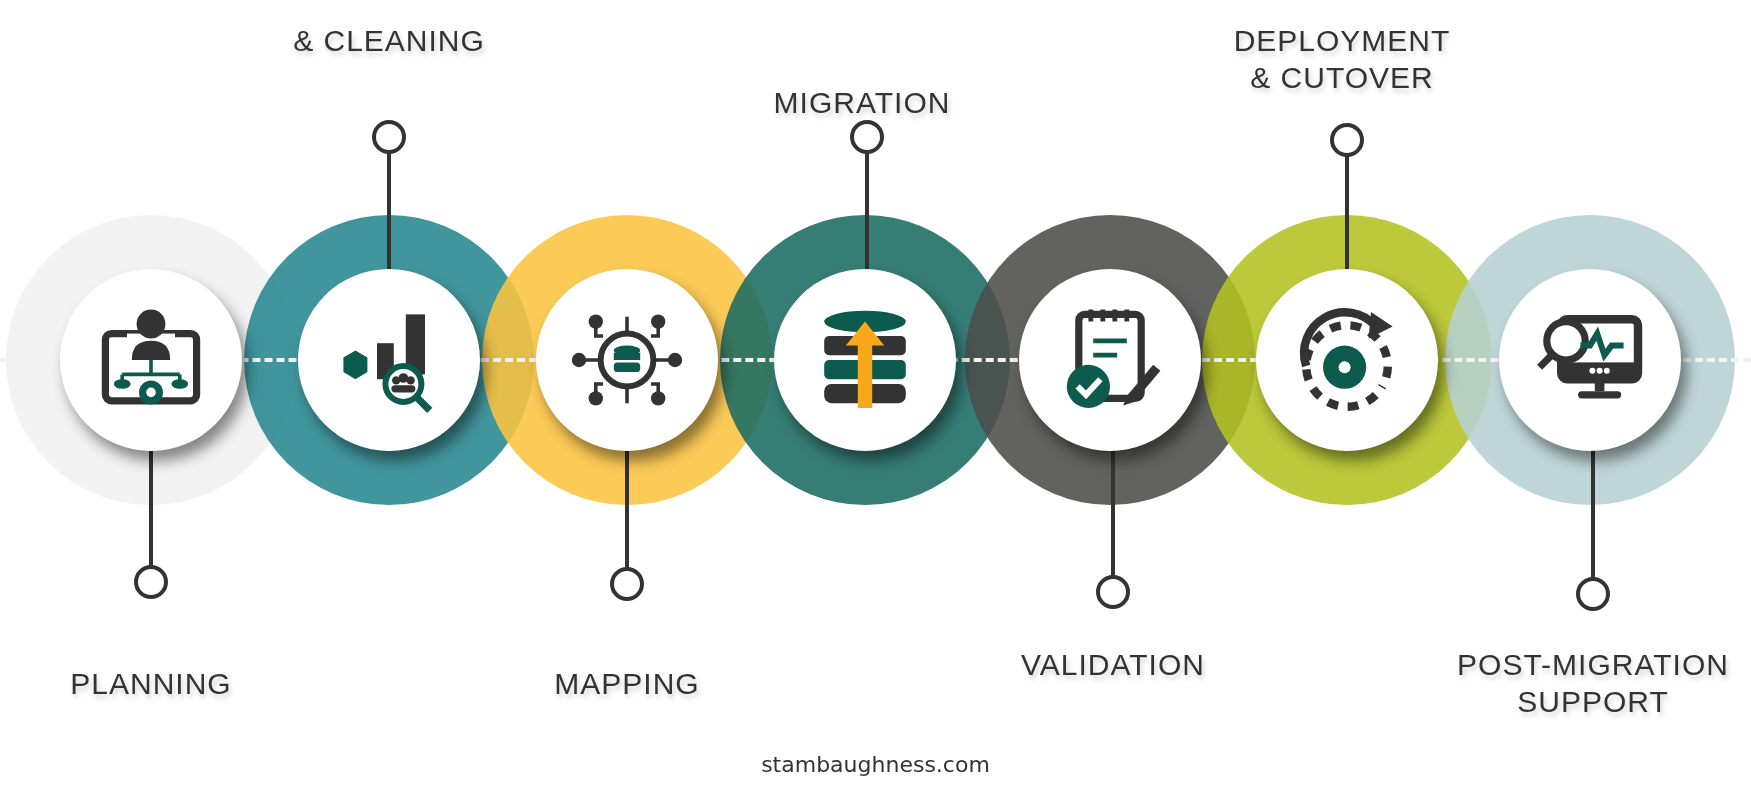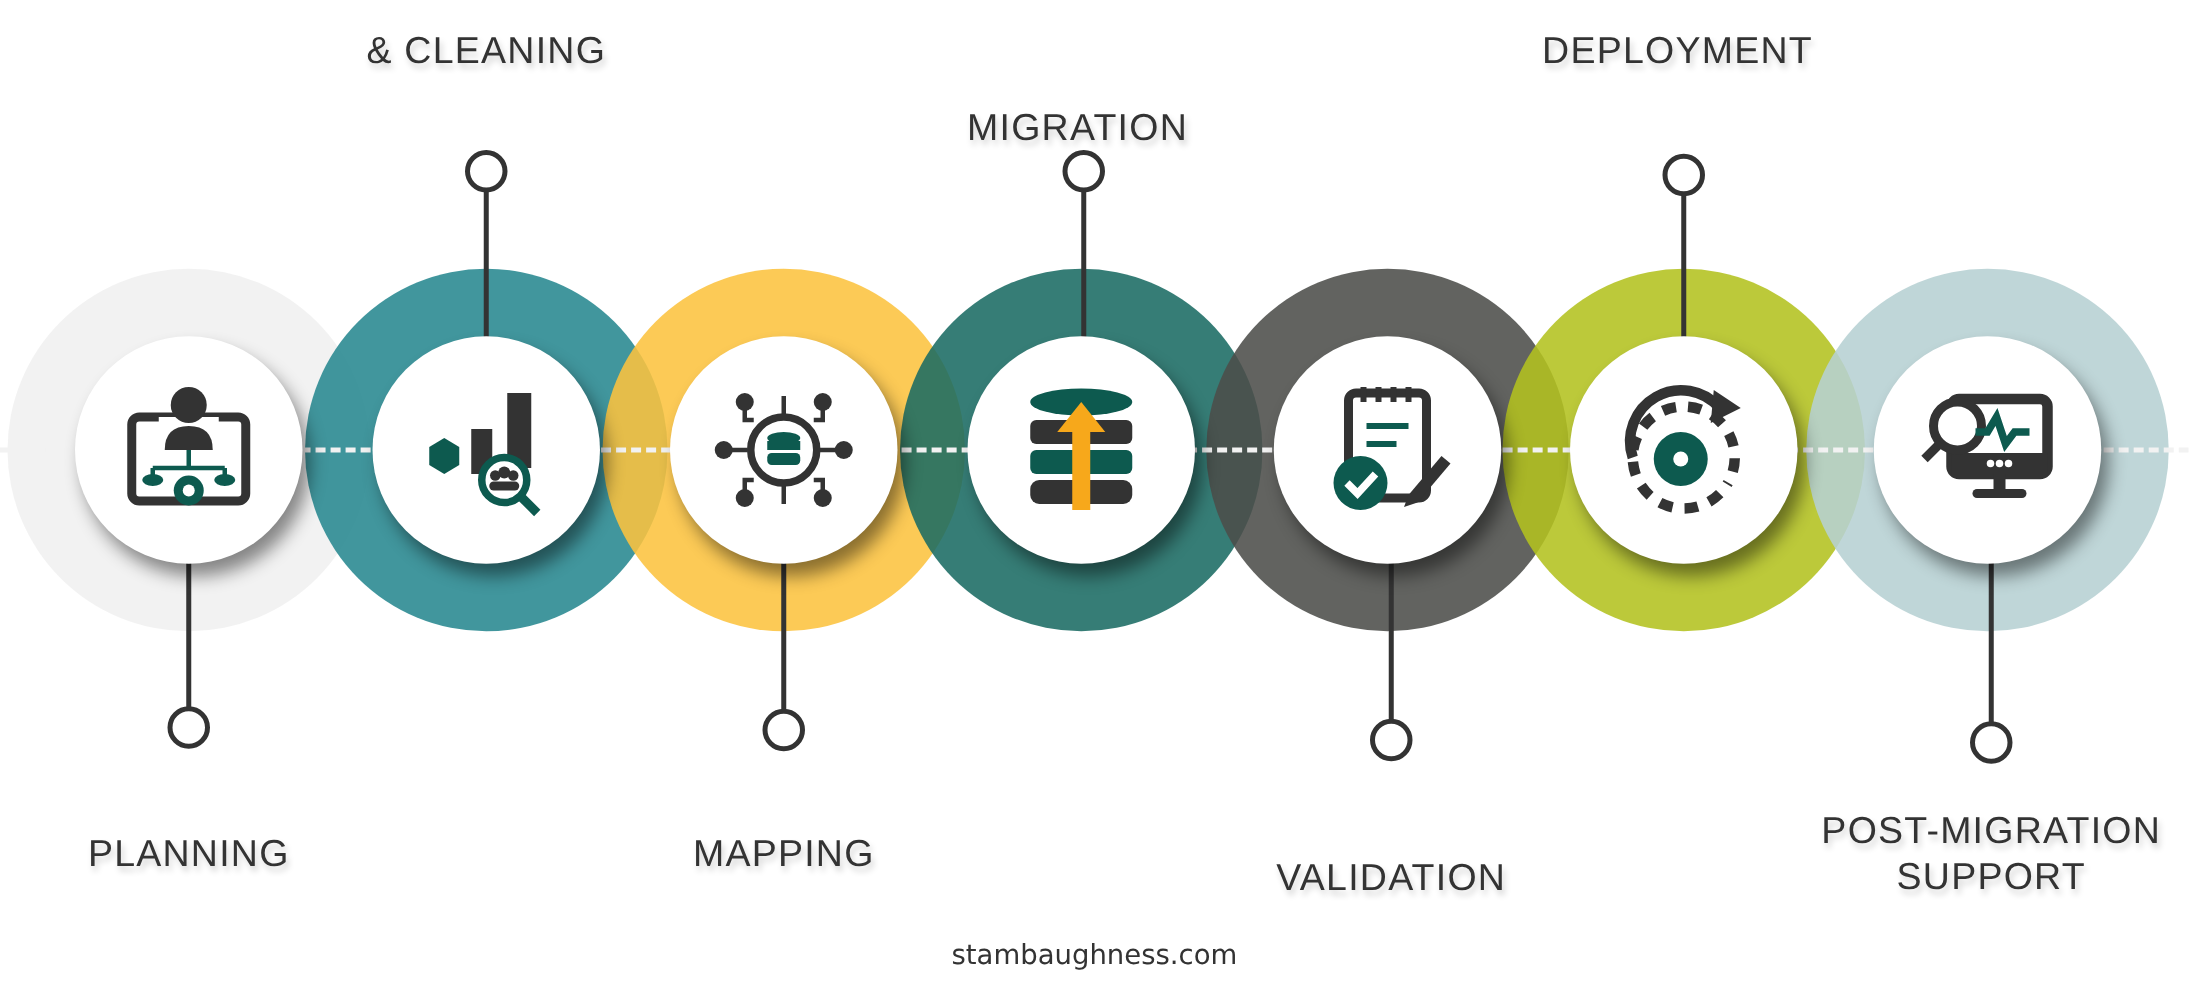--- a/index.html
+++ b/index.html
@@ -133,24 +133,25 @@
 </div>
 <div class="label" style="left:389px;top:22px;">
   <div>&amp; CLEANING</div>
 </div>
 <div class="label" style="left:627px;top:665px;">
   <div>MAPPING</div>
 </div>
 <div class="label" style="left:862px;top:40px;margin-top:44px;">
   <div>MIGRATION</div>
 </div>
-<div class="label" style="left:1113px;top:684px;">
+<div class="label" style="left:1113px;top:646px;">
   <div>VALIDATION</div>
 </div>
 <div class="label" style="left:1342px;top:22px;">
   <div>DEPLOYMENT</div>
+  <div>&amp; CUTOVER</div>
 </div>
 <div class="label" style="left:1593px;top:646px;">
   <div>POST-MIGRATION</div>
   <div>SUPPORT</div>
 </div>
 
 <div class="footer">stambaughness.com</div>
 
 </body></html>

